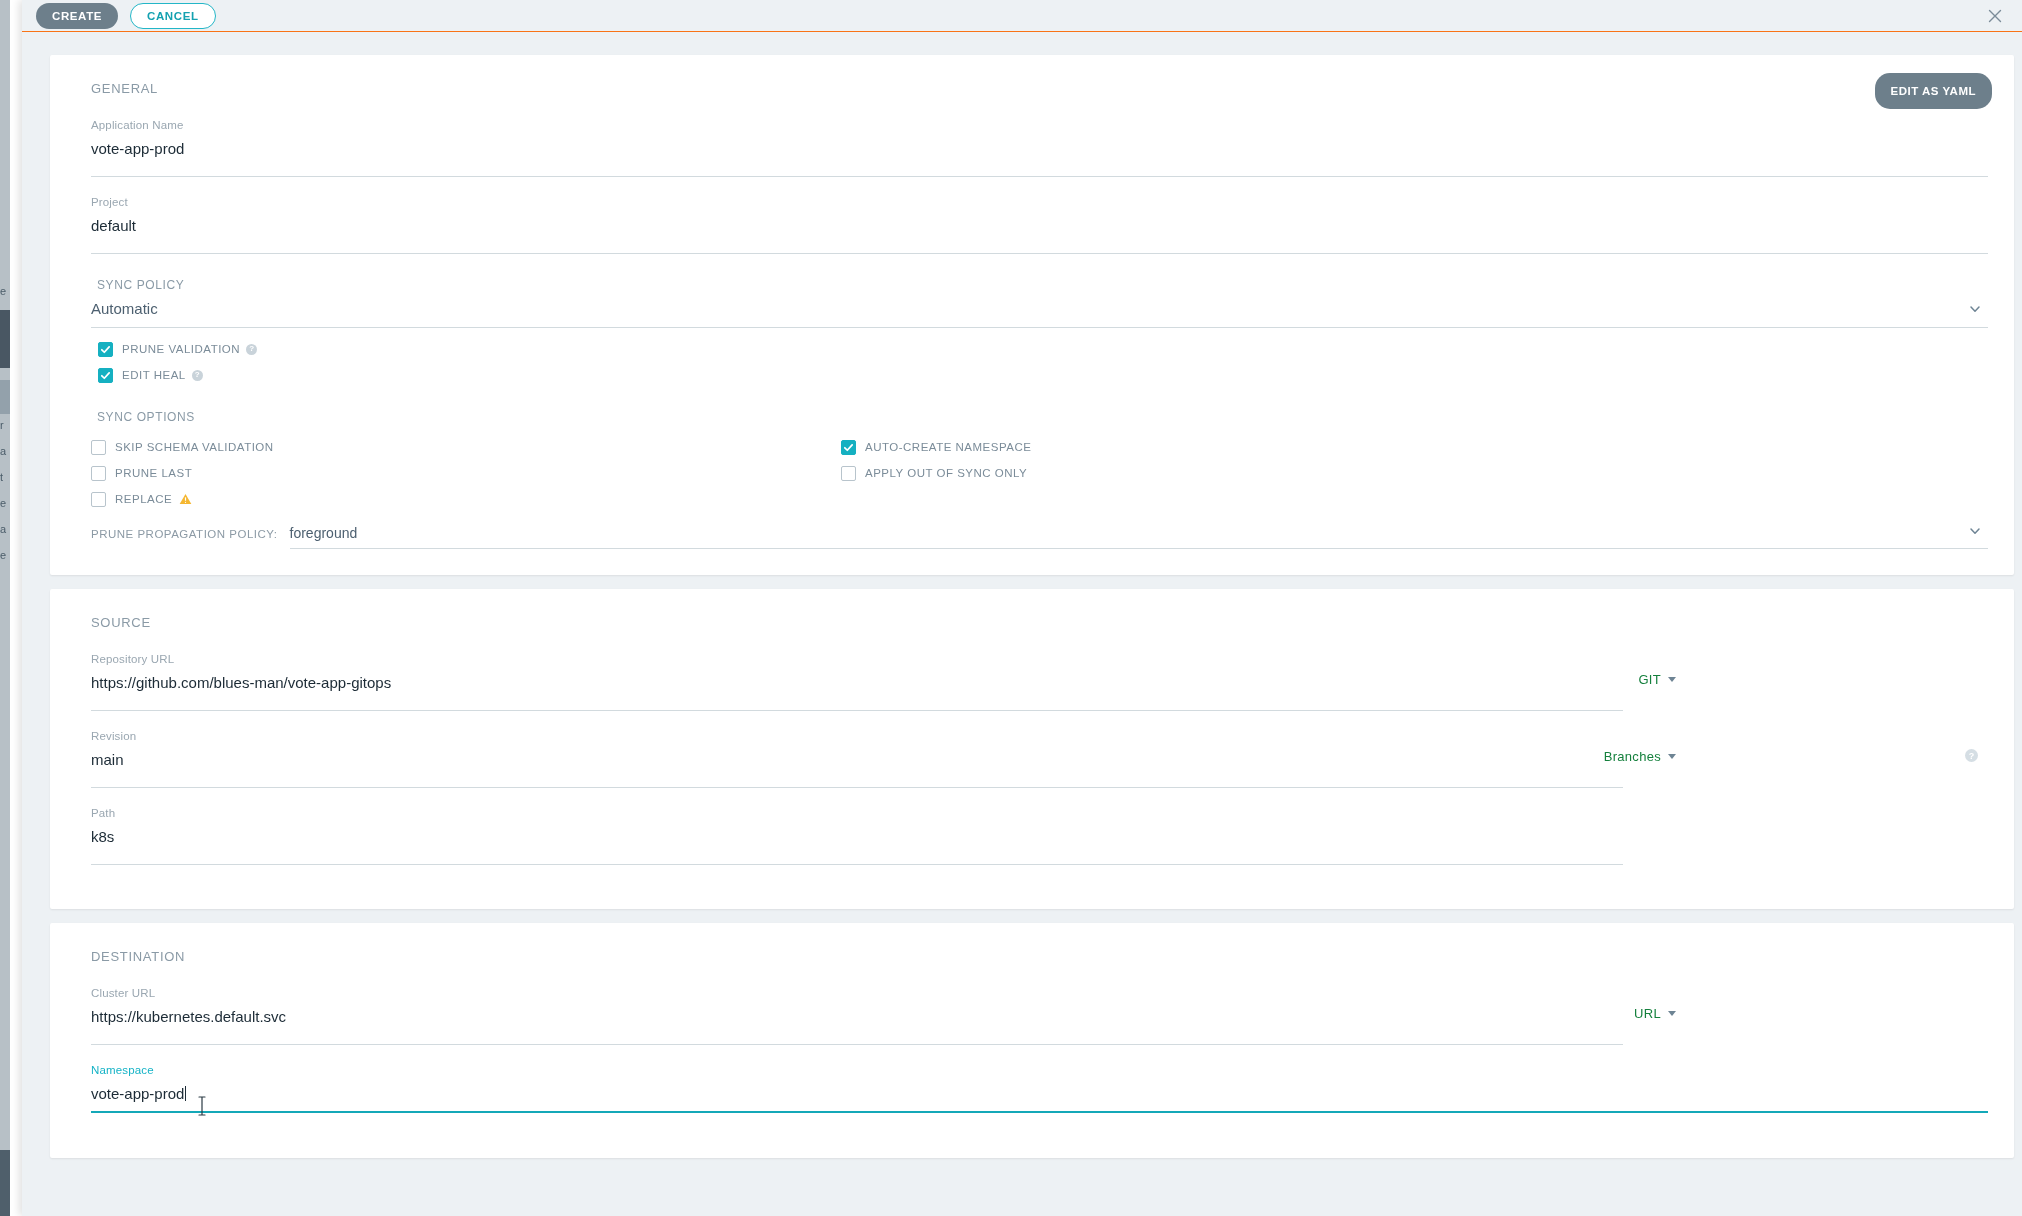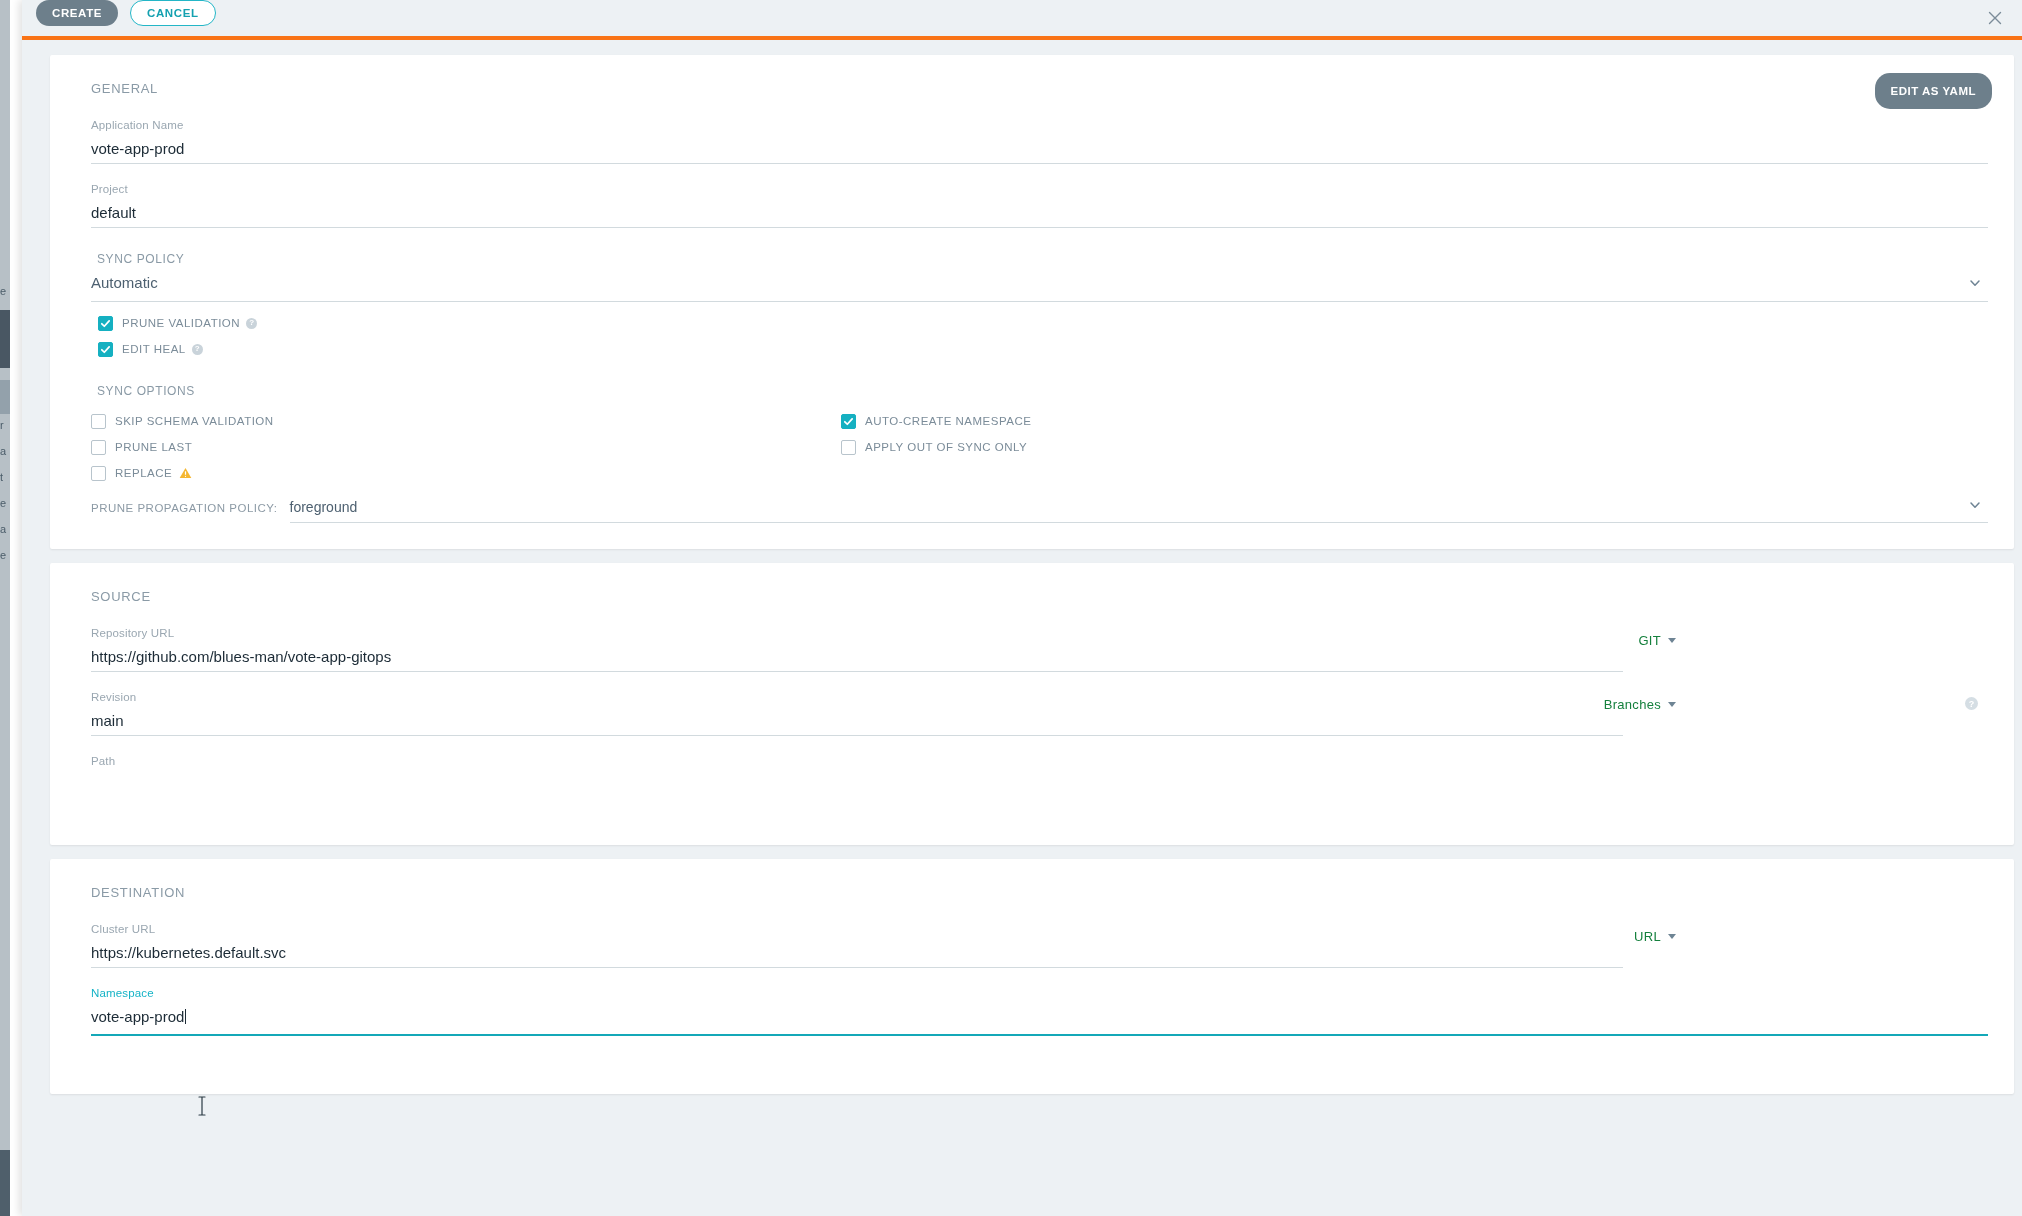--- a/index.html
+++ b/index.html
@@ -35,23 +35,23 @@
 
   
   .panel {
     position: absolute; left: 22px; top: 0; width: 2000px; height: 1216px;
     background: #edf1f4; z-index: 5;
     box-shadow: -3px 0 8px rgba(0,0,0,.12);
   }
 
   
   .toolbar {
-    position: relative; height: 40px; background: #edf1f4;
-    border-bottom: 4px solid #f97316;
-    display: flex; align-items: flex-start; padding: 0 0 0 14px;
+    position: relative; height: 32px; background: #edf1f4;
+    border-bottom: 1px solid #f97316;
+    display: flex; align-items: center; padding: 0 0 0 14px;
   }
   .btn {
     border: none; outline: none; cursor: pointer;
     border-radius: 16px; height: 26px; padding: 0 16px;
     font-size: 11.5px; font-weight: 700; letter-spacing: .6px;
     font-family: "Liberation Sans", sans-serif;
     display: inline-flex; align-items: center; justify-content: center;
   }
   .btn-create { background: #6d7f8b; color: #ffffff; margin-right: 12px; }
   .btn-cancel { background: #ffffff; color: #14a1b0; border: 1px solid #23b6c7; }
@@ -96,21 +96,21 @@
 
   
   .field { position: relative; margin: 0 0 18px 15px; }
   .field-label {
     display: block; font-size: 11.5px; color: #9aa7b1;
     letter-spacing: .15px; margin-bottom: 6px; line-height: 14px;
   }
   .field-label.focused { color: #15b3c6; }
   .field-value {
     font-size: 15px; color: #1c2b36; line-height: 22px;
-    padding: 0 0 3px 0; border: none;
+    padding: 0 0 16px 0; border: none;
     border-bottom: 1px solid #d2dade;
     background: transparent; width: 100%; outline: none;
     font-family: "Liberation Sans", sans-serif;
     display: block; white-space: nowrap; overflow: hidden;
   }
   .field-value.focused { border-bottom: 2px solid #14a8b8; padding-bottom: 6px; }
   .caret {
     display: inline-block; width: 1px; height: 15px;
     background: #1c2b36; vertical-align: -2px; margin-left: 1px;
   }
@@ -364,20 +364,21 @@
           </div>
           <span class="side-drop">
             <span>Branches</span>
             <span class="tri"></span>
           </span>
           <span class="side-info">?</span>
         </div>
 
         <div class="field" style="margin-right:365px;">
           <span class="field-label">Path</span>
+          <div class="field-value">k8s</div>
         </div>
       </div>
 
       <div class="card destination">
         <div class="section-title">DESTINATION</div>
 
         <div class="row-with-side">
           <div class="field">
             <span class="field-label">Cluster URL</span>
             <div class="field-value">https://kubernetes.default.svc</div>

